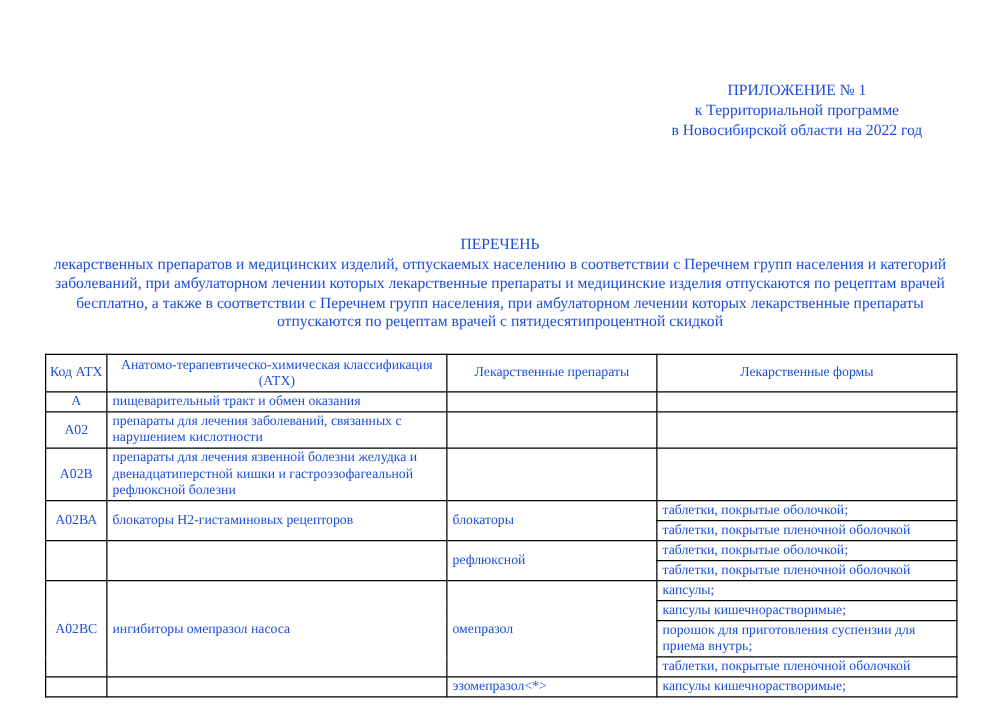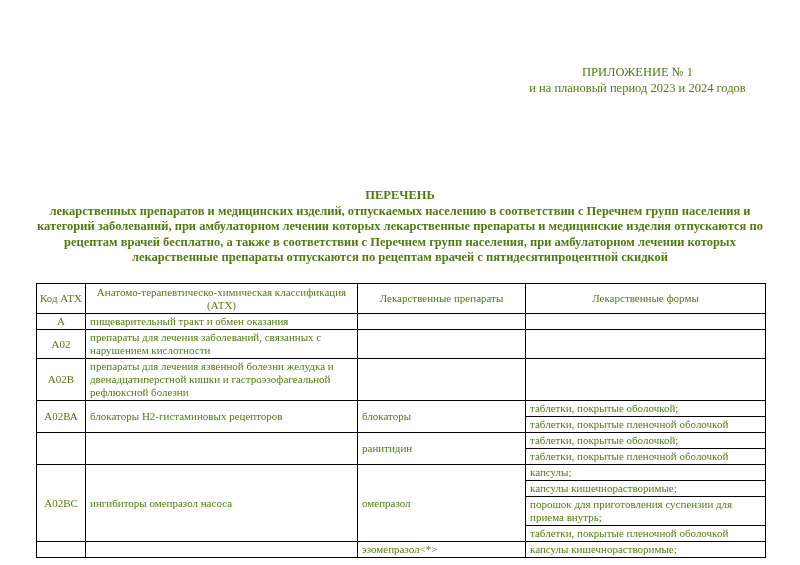--- a/index.html
+++ b/index.html
@@ -2,39 +2,39 @@
 <html><head>
 <meta charset="utf-8">
 <style>
   html, body { margin: 0; padding: 0; background: #e8e8e8; }
   .page {
     position: relative;
     width: 800px;
     height: 565px;
     background: #ffffff;
     font-family: "Liberation Serif", "DejaVu Serif", serif;
-    color: #4d7c0f;
+    color: #1d4ed8;
     overflow: hidden;
   }
   .corner {
     position: absolute;
     top: 64px;
     left: 485px;
     width: 305px;
     text-align: center;
     font-size: 12.5px;
     line-height: 16px;
   }
   .doc-title {
     position: absolute;
     top: 188px;
     left: 28px;
     width: 744px;
     text-align: center;
-    font-weight: bold;
+    font-weight: normal;
     font-size: 12.5px;
     line-height: 15.5px;
   }
   table.drug-table {
     position: absolute;
     left: 36px;
     top: 283px;
     width: 729px;
     border-collapse: collapse;
     table-layout: fixed;
@@ -56,21 +56,22 @@
   td.code { text-align: center; }
   tr.form-line { height: 15px; }
 </style>
 </head>
 <body>
 
 <div class="page">
 
   <div class="corner">
     <div>ПРИЛОЖЕНИЕ № 1</div>
-    <div>и на плановый период 2023 и 2024 годов</div>
+    <div>к Территориальной программе</div>
+    <div>в Новосибирской области на 2022 год</div>
   </div>
 
   <div class="doc-title">
     <div>ПЕРЕЧЕНЬ</div>
     <div>лекарственных препаратов и медицинских изделий, отпускаемых населению в соответствии с Перечнем групп населения и категорий заболеваний, при амбулаторном лечении которых лекарственные препараты и медицинские изделия отпускаются по рецептам врачей бесплатно, а также в соответствии с Перечнем групп населения, при амбулаторном лечении которых лекарственные препараты отпускаются по рецептам врачей с пятидесятипроцентной скидкой</div>
   </div>
 
   <table class="drug-table">
     <colgroup>
       <col style="width:49px">
@@ -112,21 +113,21 @@
         <td rowspan="2">блокаторы</td>
         <td>таблетки, покрытые оболочкой;</td>
       </tr>
       <tr class="form-line">
         <td>таблетки, покрытые пленочной оболочкой</td>
       </tr>
 
       <tr class="form-line">
         <td class="code" rowspan="2"></td>
         <td rowspan="2"></td>
-        <td rowspan="2">ранитидин</td>
+        <td rowspan="2">рефлюксной</td>
         <td>таблетки, покрытые оболочкой;</td>
       </tr>
       <tr class="form-line">
         <td>таблетки, покрытые пленочной оболочкой</td>
       </tr>
 
       <tr class="form-line">
         <td class="code" rowspan="4">А02ВС</td>
         <td rowspan="4">ингибиторы омепразол насоса</td>
         <td rowspan="4">омепразол</td>

